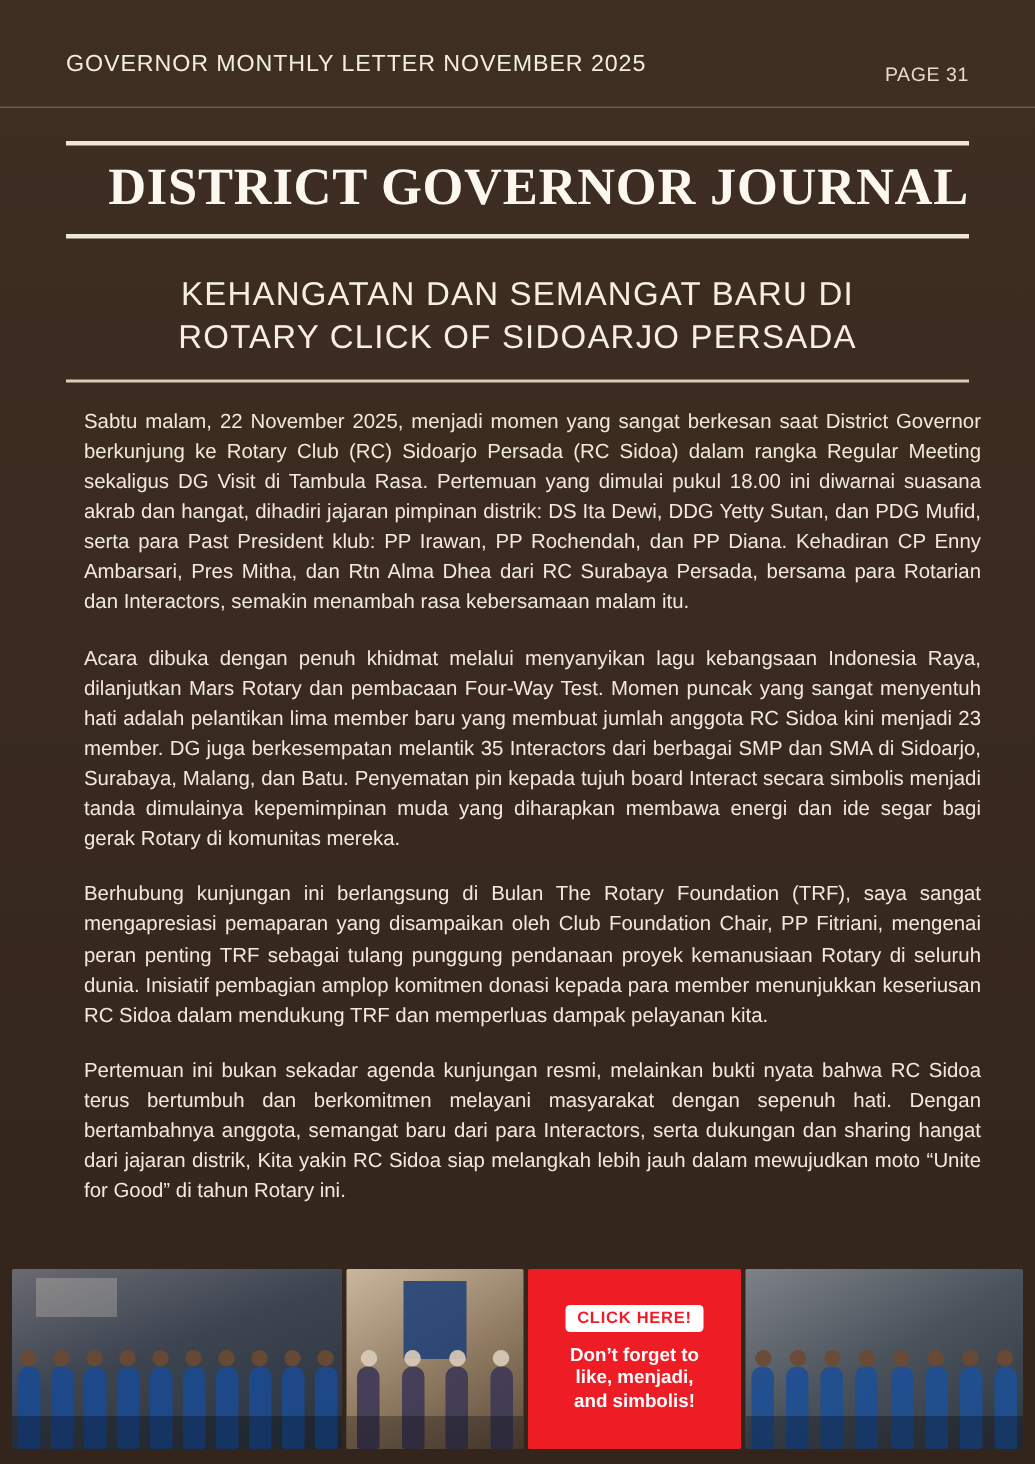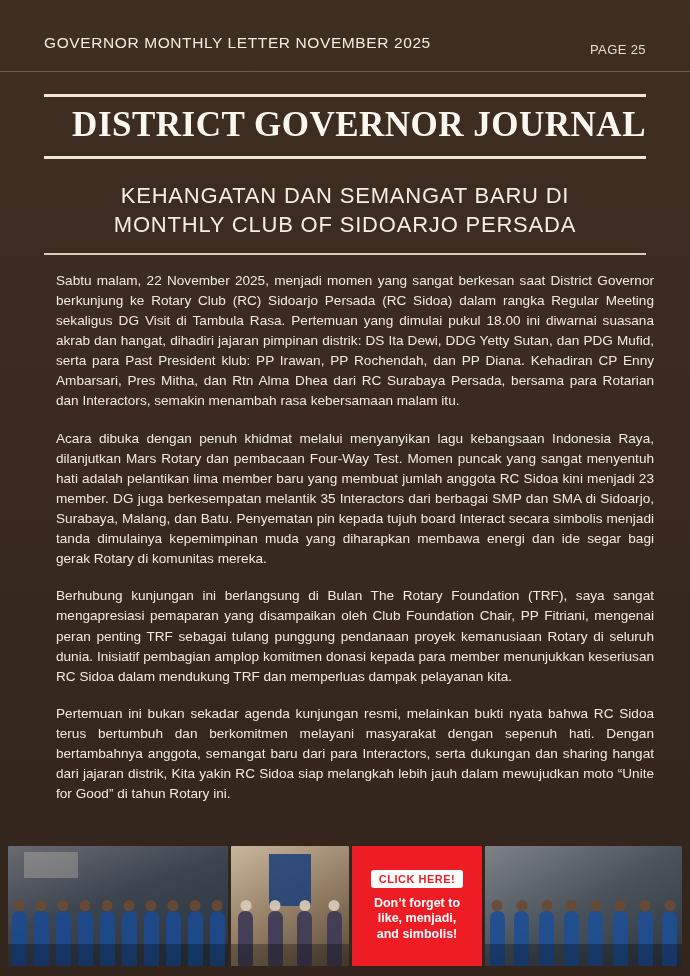--- a/index.html
+++ b/index.html
@@ -99,21 +99,21 @@
     display: flex;
     gap: 3px;
   }
   .photo {
     position: relative;
     overflow: hidden;
     border-radius: 1px;
   }
   .photo-1 { flex: 0 0 220px; background: linear-gradient(160deg,#6a6a72 0%, #3c4450 45%, #2b3340 100%); }
   .photo-2 { flex: 0 0 118px; background: linear-gradient(150deg,#c9b79d 0%, #8f7a61 55%, #5d4c3b 100%); }
-  .photo-3 { flex: 0 0 130px; background: #ee1c25; }
+  .photo-3 { flex: 0 0 130px; background: #ee1c25; padding-left: 12px; }
   .photo-4 { flex: 1 1 auto; background: linear-gradient(150deg,#7e8287 0%, #4a525c 50%, #2e3640 100%); }
 
   
   .ppl {
     position: absolute;
     bottom: 0;
     left: 0;
     right: 0;
     height: 74%;
     display: flex;
@@ -198,30 +198,30 @@
     background: rgba(0,0,0,0.28);
   }
 </style>
 </head>
 <body>
 
 <div class="page">
 
   <div class="top-header">
     <div class="left">GOVERNOR MONTHLY LETTER NOVEMBER 2025</div>
-    <div class="right">PAGE 25</div>
+    <div class="right">PAGE 31</div>
   </div>
 
   <div class="masthead">
     <h1>DISTRICT GOVERNOR JOURNAL</h1>
   </div>
 
   <div class="article-title">
     <span class="line">KEHANGATAN DAN SEMANGAT BARU DI</span>
-    <span class="line">MONTHLY CLUB OF SIDOARJO PERSADA</span>
+    <span class="line">ROTARY CLICK OF SIDOARJO PERSADA</span>
   </div>
 
   <div class="article-body">
     <p>Sabtu malam, 22 November 2025, menjadi momen yang sangat berkesan saat District Governor berkunjung ke Rotary Club (RC) Sidoarjo Persada (RC Sidoa) dalam rangka Regular Meeting sekaligus DG Visit di Tambula Rasa. Pertemuan yang dimulai pukul 18.00 ini diwarnai suasana akrab dan hangat, dihadiri jajaran pimpinan distrik: DS Ita Dewi, DDG Yetty Sutan, dan PDG Mufid, serta para Past President klub: PP Irawan, PP Rochendah, dan PP Diana. Kehadiran CP Enny Ambarsari, Pres Mitha, dan Rtn Alma Dhea dari RC Surabaya Persada, bersama para Rotarian dan Interactors, semakin menambah rasa kebersamaan malam itu.</p>
     <p>Acara dibuka dengan penuh khidmat melalui menyanyikan lagu kebangsaan Indonesia Raya, dilanjutkan Mars Rotary dan pembacaan Four-Way Test. Momen puncak yang sangat menyentuh hati adalah pelantikan lima member baru yang membuat jumlah anggota RC Sidoa kini menjadi 23 member. DG juga berkesempatan melantik 35 Interactors dari berbagai SMP dan SMA di Sidoarjo, Surabaya, Malang, dan Batu. Penyematan pin kepada tujuh board Interact secara simbolis menjadi tanda dimulainya kepemimpinan muda yang diharapkan membawa energi dan ide segar bagi gerak Rotary di komunitas mereka.</p>
     <p>Berhubung kunjungan ini berlangsung di Bulan The Rotary Foundation (TRF), saya sangat mengapresiasi pemaparan yang disampaikan oleh Club Foundation Chair, PP Fitriani, mengenai peran penting TRF sebagai tulang punggung pendanaan proyek kemanusiaan Rotary di seluruh dunia. Inisiatif pembagian amplop komitmen donasi kepada para member menunjukkan keseriusan RC Sidoa dalam mendukung TRF dan memperluas dampak pelayanan kita.</p>
     <p>Pertemuan ini bukan sekadar agenda kunjungan resmi, melainkan bukti nyata bahwa RC Sidoa terus bertumbuh dan berkomitmen melayani masyarakat dengan sepenuh hati. Dengan bertambahnya anggota, semangat baru dari para Interactors, serta dukungan dan sharing hangat dari jajaran distrik, Kita yakin RC Sidoa siap melangkah lebih jauh dalam mewujudkan moto “Unite for Good” di tahun Rotary ini.</p>
   </div>
 
   <div class="photo-strip">

